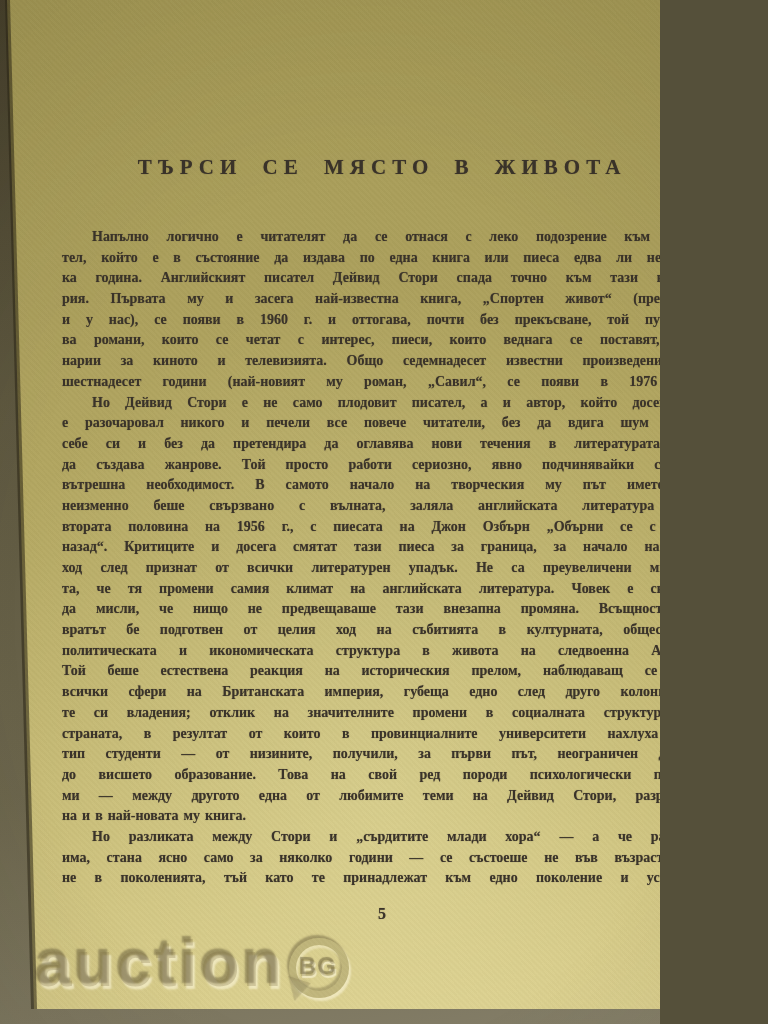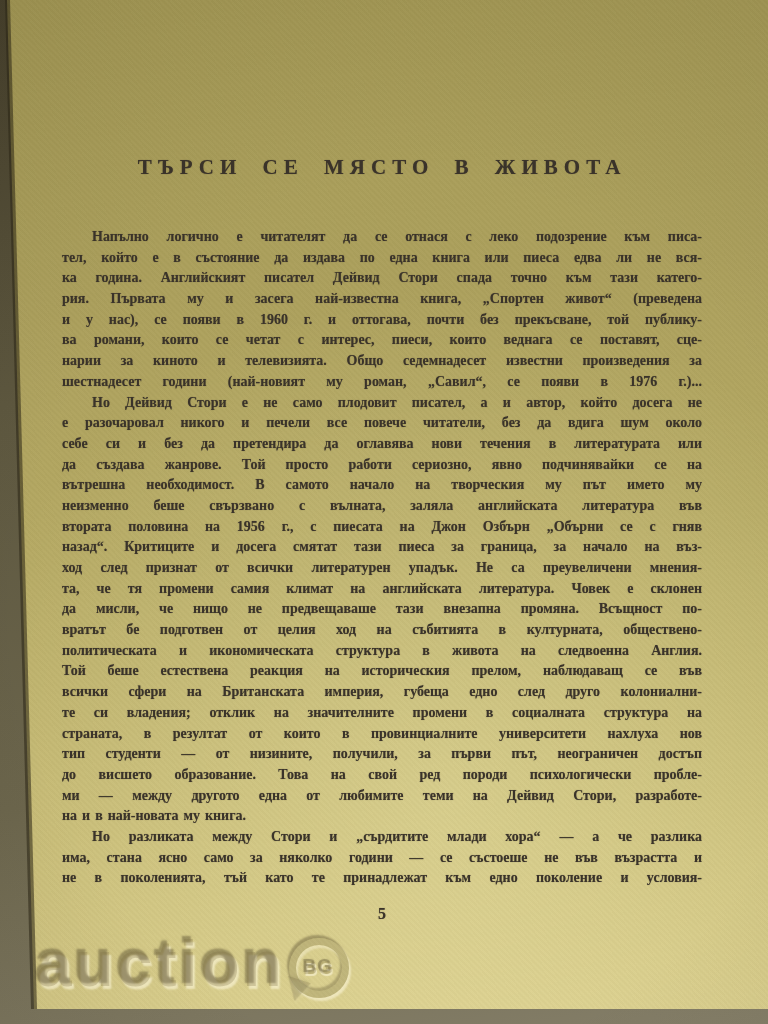--- a/index.html
+++ b/index.html
@@ -1,21 +1,21 @@
 <!DOCTYPE html>
 <html style="--paper_top: #a69a56; --paper_mid: #b5a963; --paper_bottom: #d8cc8a; --ink: #3a332a;"><head>
 <meta charset="utf-8">
 <style>
   html, body { margin: 0; padding: 0; }
   body {
     width: 768px; height: 1024px; overflow: hidden;
     font-family: "Liberation Serif", serif;
     background: #55503a;
   }
-  .photo { position: relative; width: 768px; height: 1024px; overflow: hidden; }
+  .photo { position: relative; width: 660px; height: 1024px; overflow: hidden; }
 
   
   .surface {
     position: absolute; inset: 0;
     background: linear-gradient(170deg, #453f2c 0%, #5d573f 35%, #6b654c 70%, #847e68 100%);
   }
 
   
   .paper {
     position: absolute; inset: 0;
@@ -80,21 +80,21 @@
   }
   .wm-badge {
     position: relative; margin-left: 4px; margin-top: 8px;
     width: 46px; height: 46px; border-radius: 50%;
     border: 7px solid rgba(110,100,62,0.24);
     display: flex; align-items: center; justify-content: center;
     box-shadow: -2px -3px 2px rgba(74,64,38,0.38), 2px 3px 2px rgba(255,250,224,0.55),
                 inset 2px 3px 2px rgba(255,250,224,0.40), inset -2px -3px 2px rgba(74,64,38,0.30);
   }
   .wm-badge-text {
-    font-size: 19px; letter-spacing: 1px;
+    font-size: 24px; letter-spacing: 1px;
     color: rgba(125,113,70,0.30);
     text-shadow: -1px -2px 1px rgba(74,64,38,0.42), 1px 2px 1px rgba(255,250,224,0.58);
   }
   .wm-badge-tail {
     position: absolute; left: -12px; bottom: -10px;
     width: 0; height: 0;
     border-left: 14px solid transparent;
     border-right: 10px solid transparent;
     border-top: 22px solid rgba(110,100,62,0.22);
     transform: rotate(18deg);

